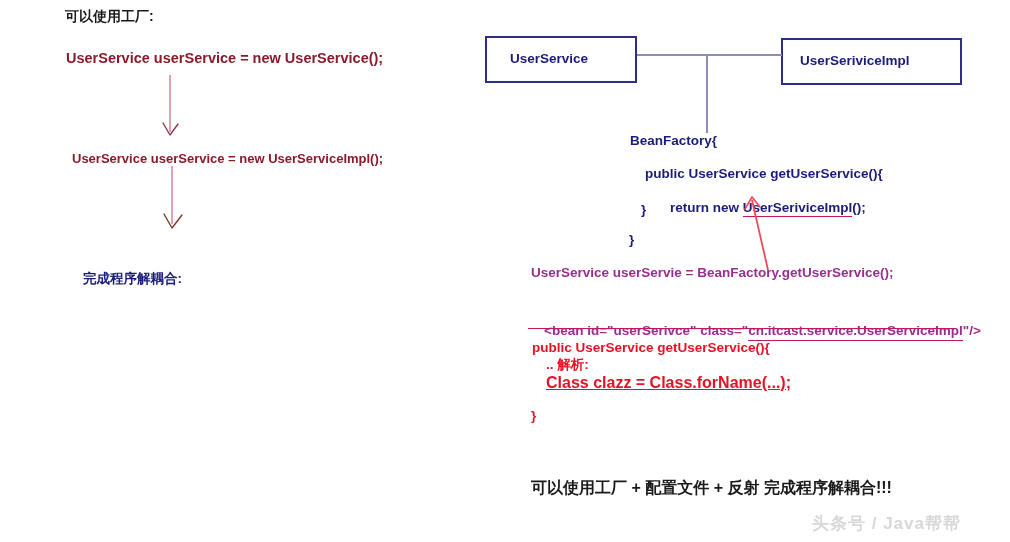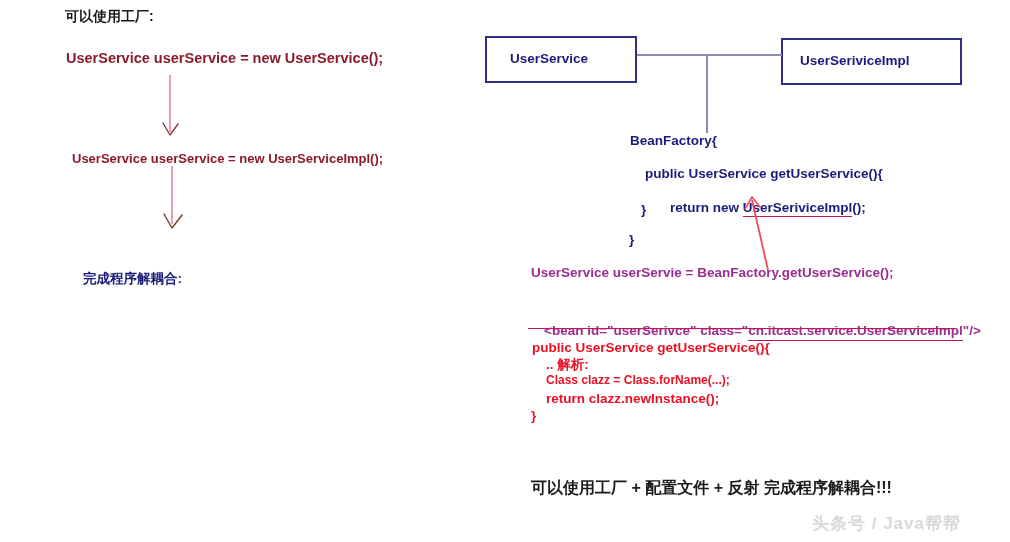--- a/index.html
+++ b/index.html
@@ -115,22 +115,21 @@
   <div class="txt purple" style="left:531px; top:265px; font-size:13.5px;">UserService userServie = BeanFactory.getUserService();</div>
 
   <div class="txt purple" style="left:529px; top:307px; font-size:13.5px;">
     <span>&lt;bean id="userSerivce" class="</span><span style="border-bottom:1.5px solid #c2185b; padding-bottom:2px;margin-top:11px;">cn.itcast.service.UserServiceImpl</span><span>"/&gt;</span>
   </div>
 
   <div class="rule" style="left:528px; top:328px; width:427px;"></div>
 
   <div class="txt red" style="left:532px; top:340px; font-size:13.5px;">public UserService getUserService(){</div>
   <div class="txt red" style="left:546px; top:357px; font-size:13.5px;">.. 解析:</div>
-  <div class="txt red" style="left:546px; top:374px; font-size:12px;">Class clazz = Class.forName(...);</div>
-  <div class="txt red" style="left:546px; top:391px; font-size:13.5px;">return clazz.newInstance();</div>
+  <div class="txt red" style="left:546px; top:374px; font-size:16px;text-decoration:underline;">Class clazz = Class.forName(...);</div>
   <div class="txt red" style="left:531px; top:408px; font-size:13.5px;">}</div>
 
   <div class="txt black" style="left:531px; top:479px; font-size:16px;text-align:right;">可以使用工厂 + 配置文件 + 反射 完成程序解耦合!!!</div>
 
   <svg class="overlay" viewBox="0 0 1010 542">
 
     <g>
       <line x1="170" y1="75" x2="170" y2="132" stroke="#d78a96" stroke-width="1.6"></line>
       <path d="M163 123 L170 135 L178 124" fill="none" stroke="#8b3a4a" stroke-width="1.4" stroke-linecap="round" stroke-linejoin="round"></path>
     </g>

